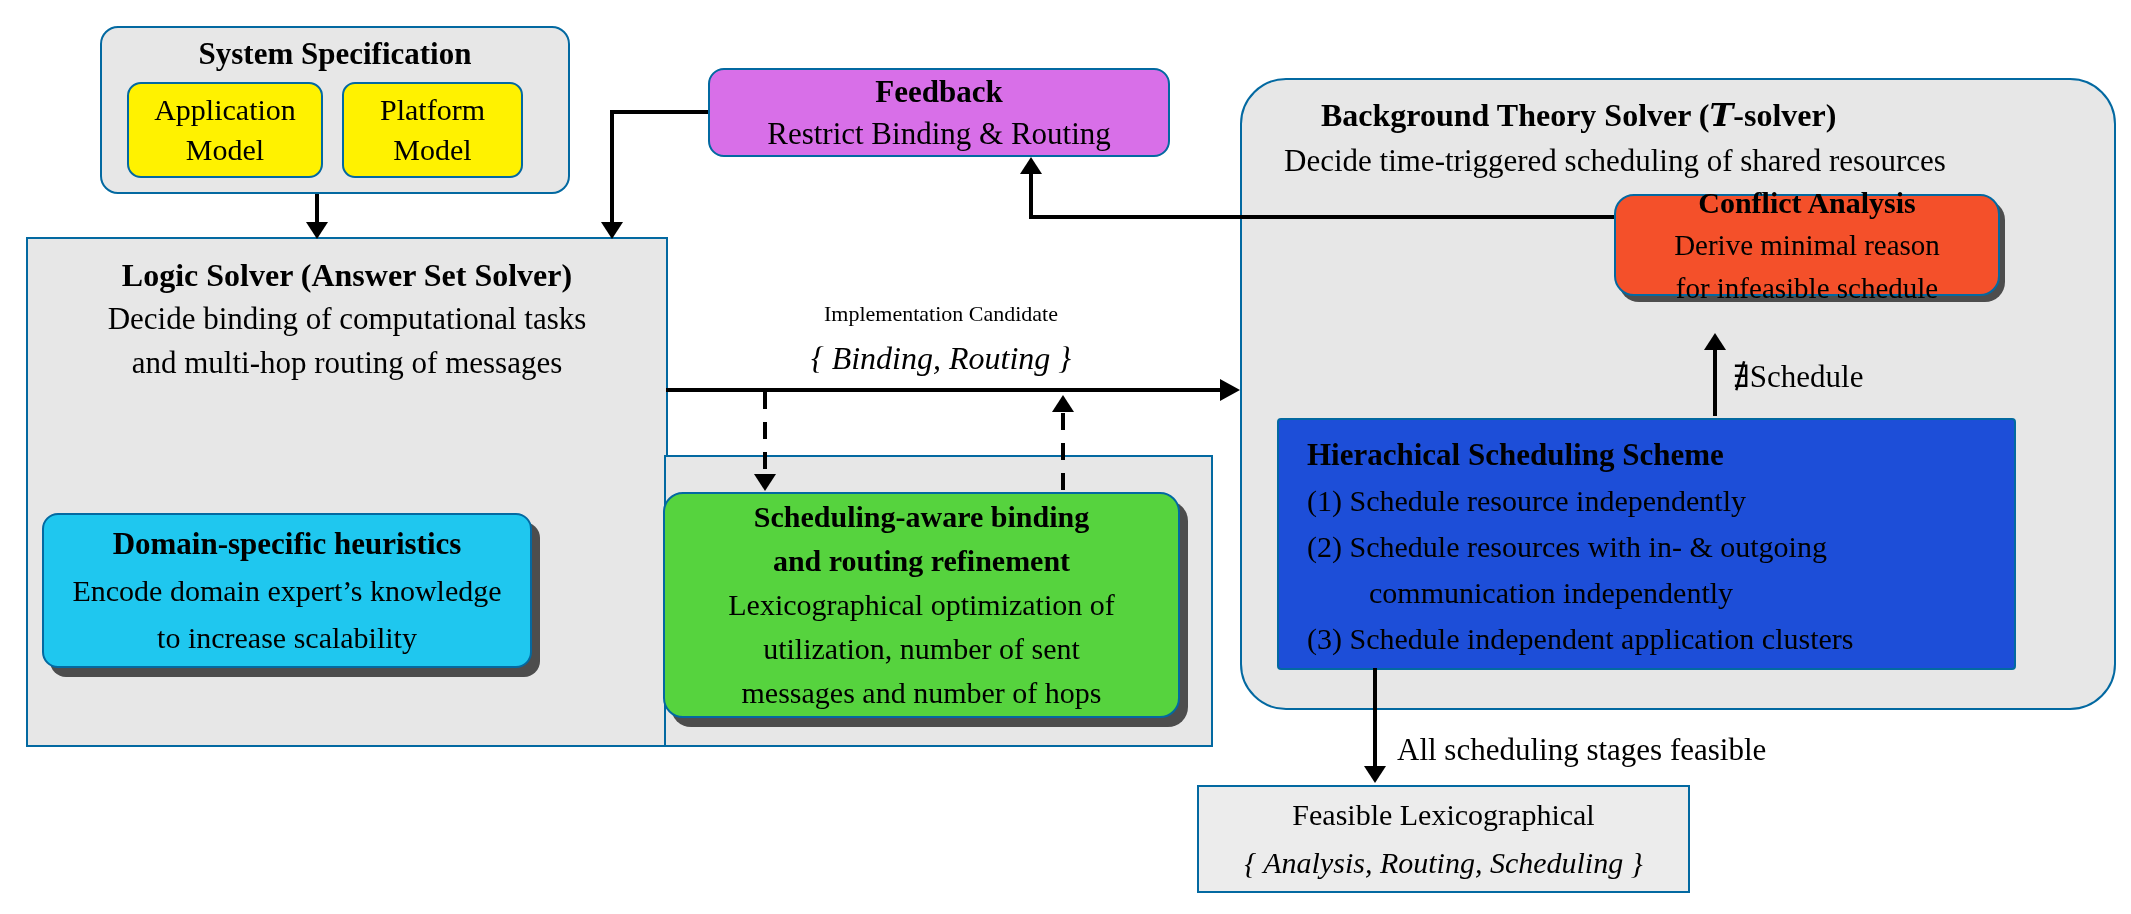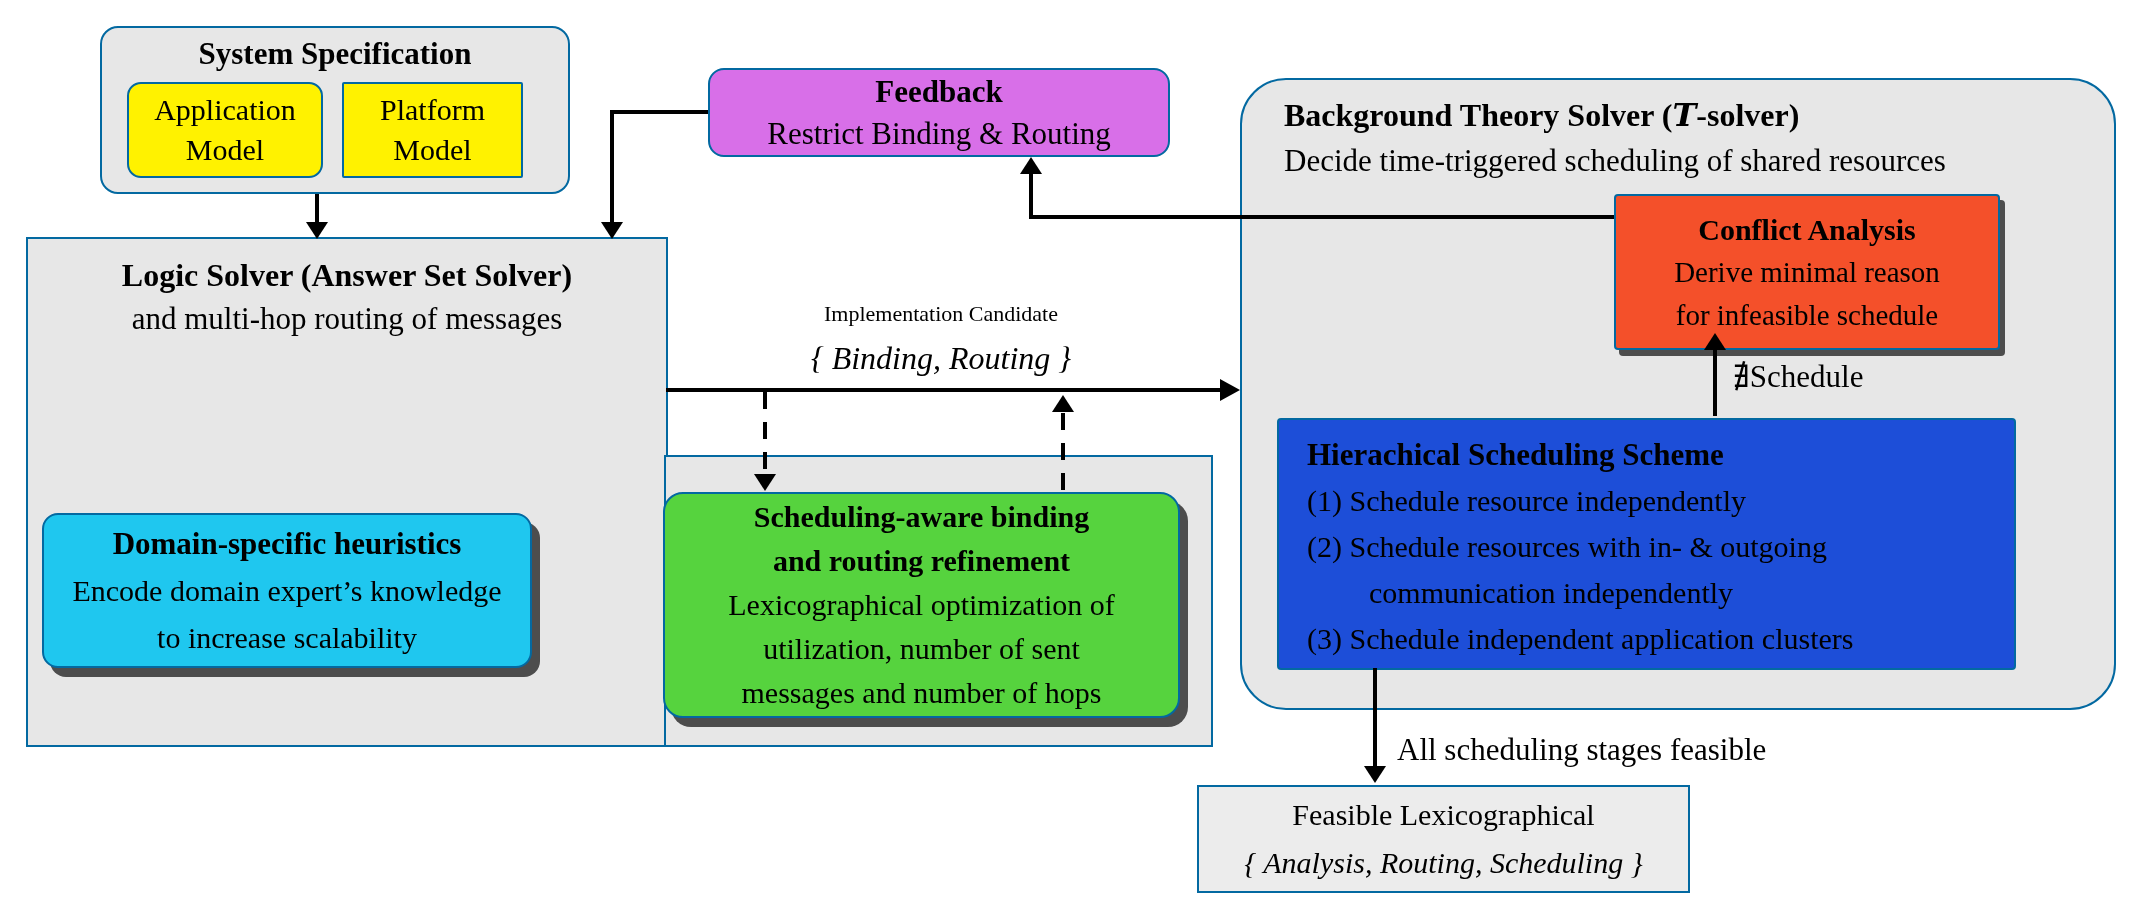--- a/index.html
+++ b/index.html
@@ -22,32 +22,33 @@
 <body>
 
 <div id="canvas">
 
   <div class="box" style="left: 100px; top: 26px; width: 470px; height: 168px; border-radius: 18px; background-color: rgb(231, 231, 231);">
     <div class="b" style="position:absolute;left:0;top:8px;width:100%;text-align:center;font-size:31px;">System Specification</div>
   </div>
   <div class="box ctr" style="left: 127px; top: 82px; width: 196px; height: 96px; border-radius: 14px; font-size: 30px; line-height: 40px; background-color: rgb(255, 242, 0);">
     <span>Application Model</span>
   </div>
-  <div class="box ctr" style="left: 342px; top: 82px; width: 181px; height: 96px; border-radius: 2px; font-size: 30px; line-height: 40px; background-color: rgb(255, 242, 0);">
+  <div class="box ctr" style="left: 342px; top: 82px; width: 181px; height: 96px; border-radius: 13px; font-size: 30px; line-height: 40px; background-color: rgb(255, 242, 0);">
     <span>Platform Model</span>
   </div>
 
   <div class="box ctr" style="left: 708px; top: 68px; width: 462px; height: 89px; border-radius: 16px; line-height: 42px; background-color: rgb(216, 111, 232);">
     <div class="b" style="font-size:31px;">Feedback</div>
     <div style="font-size:31px;">Restrict Binding &amp; Routing</div>
   </div>
 
   <div class="box" style="left: 26px; top: 237px; width: 642px; height: 510px; background-color: rgb(231, 231, 231);">
     <div style="position:absolute;left:0;top:14px;width:100%;text-align:center;line-height:44px;">
       <div class="b" style="font-size:32px;">Logic Solver (Answer Set Solver)</div>
+      <div style="font-size:31px;">Decide binding of computational tasks</div>
       <div style="font-size:31px;">and multi-hop routing of messages</div>
     </div>
   </div>
 
   <div class="box" style="left: 664px; top: 455px; width: 549px; height: 292px; background-color: rgb(231, 231, 231);"></div>
 
   <div class="box ctr sh" style="left: 42px; top: 513px; width: 490px; height: 155px; border-radius: 16px; line-height: 47px; z-index: 2; background-color: rgb(31, 199, 239);">
     <div class="b" style="font-size:31px;">Domain-specific heuristics</div>
     <div style="font-size:30px;">Encode domain expert’s knowledge</div>
     <div style="font-size:30px;">to increase scalability</div>
@@ -61,28 +62,28 @@
     <div class="line30">messages and number of hops</div>
   </div>
 
   <div class="lbl" style="left:686px;top:292px;width:510px;text-align:center;line-height:44px;white-space:normal;">
     <div style="font-size:22px;">Implementation Candidate</div>
     <div class="i" style="font-size:32px;">{ Binding, Routing }</div>
   </div>
 
   <div class="box" style="left: 1240px; top: 78px; width: 876px; height: 632px; border-radius: 46px; background-color: rgb(231, 231, 231);">
     <div style="position:absolute;left:42px;top:12px;line-height:46px;">
-      <div class="b" style="font-size:32px;">
+      <div class="b" style="font-size:32px;margin-left:37px;">
         <span>Background Theory Solver (</span><span class="tcal">T</span><span>-solver)</span>
       </div>
       <div style="font-size:31px;">Decide time-triggered scheduling of shared resources</div>
     </div>
   </div>
 
-  <div class="box ctr sh-sm" style="left: 1614px; top: 194px; width: 386px; height: 156px; border-radius: 4px; line-height: 43px; z-index: 2; background-color: rgb(244, 80, 42);">
+  <div class="box ctr sh-sm" style="left: 1614px; top: 194px; width: 386px; height: 102px; border-radius: 20px; line-height: 43px; z-index: 2; background-color: rgb(244, 80, 42);">
     <div class="b" style="font-size:30px;">Conflict Analysis</div>
     <div style="font-size:29px;">Derive minimal reason</div>
     <div style="font-size:29px;">for infeasible schedule</div>
   </div>
 
   <div class="lbl" style="left:1733px;top:358px;font-size:31px;font-family:'Liberation Serif','DejaVu Serif','DejaVu Sans',serif;">∄Schedule</div>
 
   <div class="box" style="left: 1277px; top: 418px; width: 739px; height: 252px; border-radius: 4px; z-index: 2; background-color: #1d4ed8;">
     <div style="position:absolute;left:28px;top:12px;width:700px;line-height:46px;">
       <div class="b" style="font-size:31px;">Hierachical Scheduling Scheme</div>

